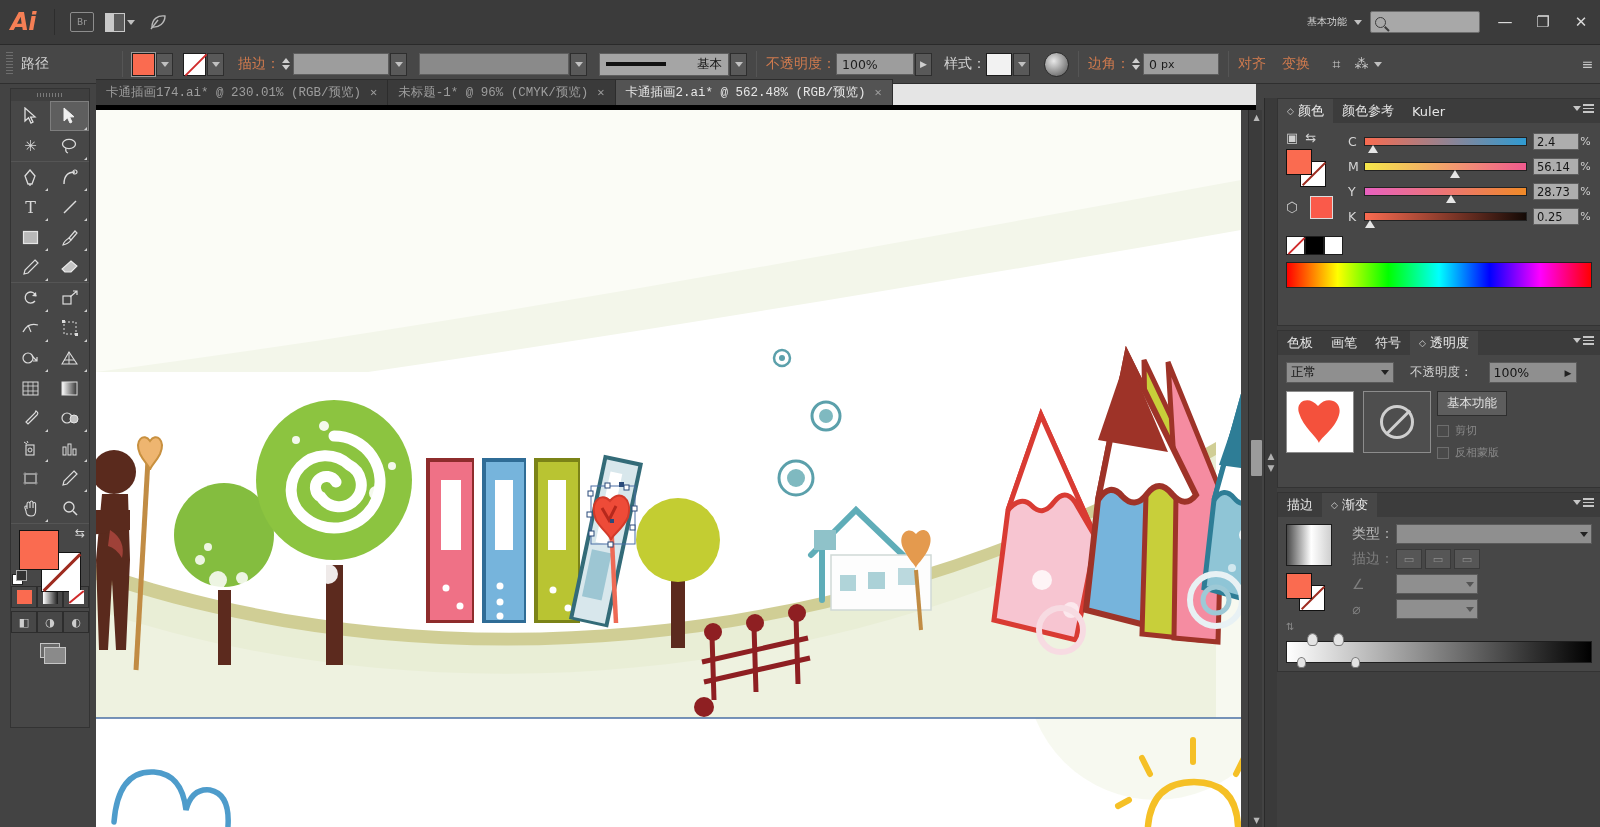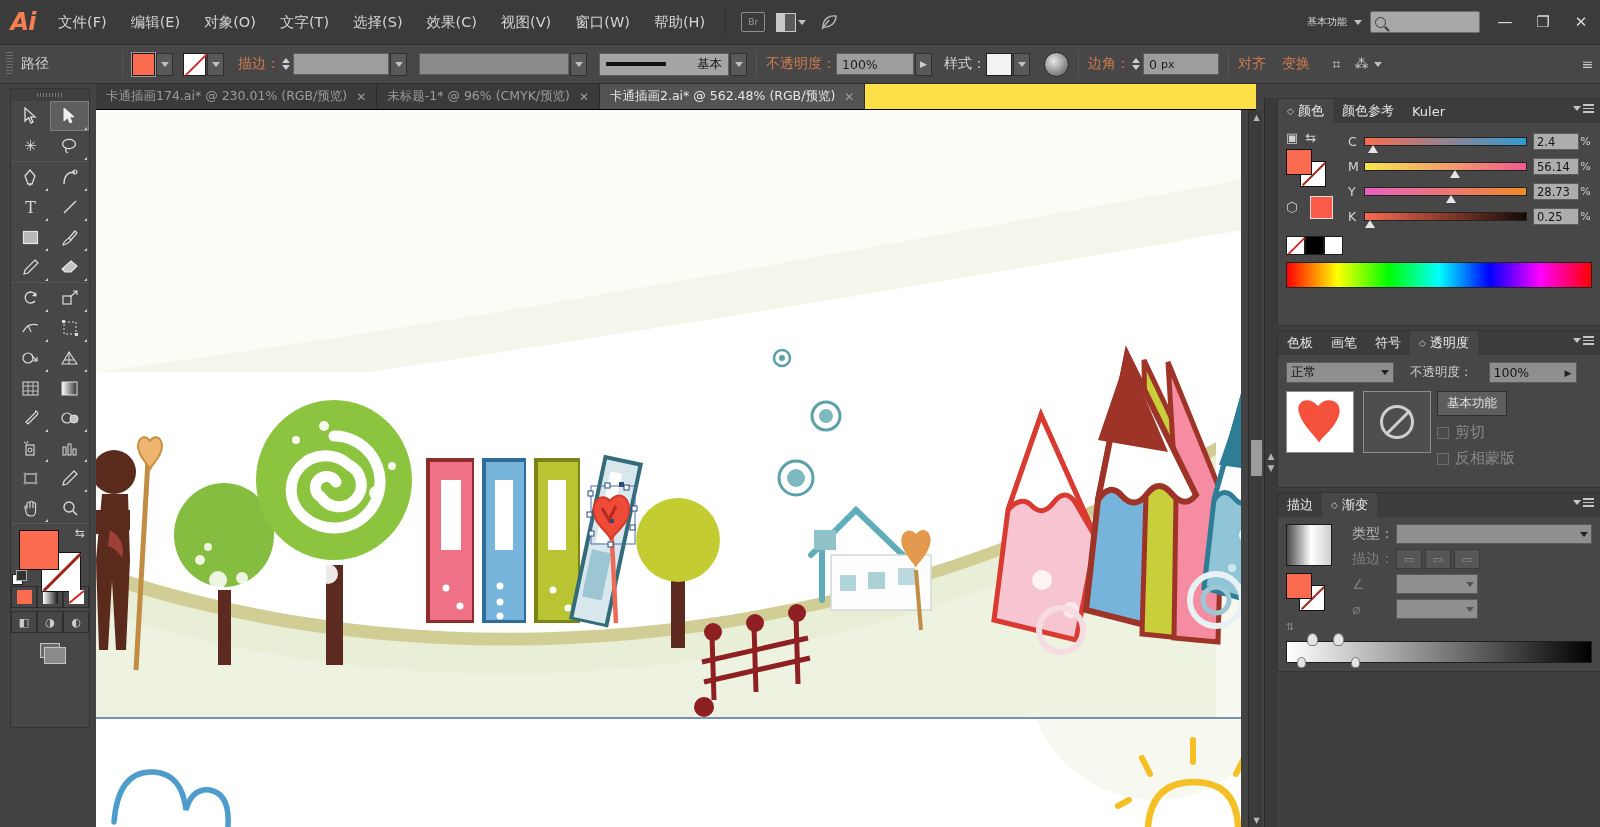--- a/index.html
+++ b/index.html
@@ -59,22 +59,22 @@
   .spin i.up{border-bottom:5px solid #cfcfcf;}
   .spin i.dn{border-top:5px solid #cfcfcf;}
   .brushdef{ width:130px;height:23px;background:#a5a5a5;border:1px solid #5e5e5e;
     display:flex;align-items:center;justify-content:space-between;padding:0 6px;color:#151515;font-size:12.5px;}
   .brushline{width:60px;height:4px;background:#111;}
   .opacitymask{width:25px;height:25px;border-radius:50%;background:
      radial-gradient(circle at 38% 35%, #e8e8e8, #8b8b8b 60%, #4f4f4f);border:1px solid #2b2b2b;}
   .icobox{width:25px;height:23px;display:flex;align-items:center;justify-content:center;color:#c9c9c9;font-size:14px;}
 
   
-  .tabbar { position:absolute; left:96px; top:84px; width:1160px; height:26px; background:#fde047;
-    display:flex; align-items:flex-end; border-bottom:1px solid #000000;}
+  .tabbar { position:absolute; left:96px; top:84px; width:1160px; height:26px; background:#e5e5e5;
+    display:flex; align-items:flex-end; border-bottom:5px solid #000000;font-family:Liberation Mono, monospace;}
   .doctab { height:26px; display:flex; align-items:center; padding:0 10px; gap:9px;
     font-size:12.5px; color:#9d9d9d; background:#3a3a3a; border-right:1px solid #2c2c2c;
     border-top:1px solid #2c2c2c; white-space:nowrap;}
   .doctab.active { background:#535353; color:#e6e6e6; }
   .tabx { color:#9d9d9d; font-size:12px; }
 
   
   .toolbox { position:absolute; left:10px; top:88px; width:80px; height:640px;
     background:#474747; border:1px solid #333; }
   .tb-head { height:12px; background:#3f3f3f; display:flex;align-items:center;justify-content:center;}
@@ -166,21 +166,21 @@
   .sel-box{width:108px;height:21px;background:#8f8f8f;border:1px solid #5a5a5a;color:#151515;
     font-size:12.5px;display:flex;align-items:center;justify-content:space-between;padding:0 4px;}
   .tp-thumbs{display:flex;gap:9px;}
   .thumb{width:68px;height:62px;background:#fff;border:1px solid #8c8c8c;display:flex;align-items:center;justify-content:center;}
   .thumb.mask{background:#4e4e4e;}
   .noent{width:34px;height:34px;border:3px solid #cfcfcf;border-radius:50%;position:relative;}
   .noent:after{content:"";position:absolute;left:-2px;top:13px;width:34px;height:3px;background:#cfcfcf;transform:rotate(-45deg);}
   .tp-right{flex:1;padding-left:6px;}
   .btn{background:#5d5d5d;border:1px solid #2e2e2e;color:#e2e2e2;font-size:12.5px;
     padding:3px 9px;display:inline-block;}
-  .chk-row{display:flex;align-items:center;gap:6px;margin-top:7px;color:#888;font-size:15px;}
+  .chk-row{display:flex;align-items:center;gap:6px;margin-top:7px;color:#888;font-size:11px;}
   .chkbox{width:12px;height:12px;border:1px solid #6d6d6d;background:#4a4a4a;}
 
   
   .gp-row{display:flex;gap:8px;}
   .gp-left{width:58px;}
   .gp-thumb{width:46px;height:42px;border:1px solid #1c1c1c;
     background:linear-gradient(to right,#4a4a4a,#fff 55%,#cfcfcf);}
   .gp-fs{position:relative;width:46px;height:42px;margin-top:7px;}
   .gp-fs .f{position:absolute;left:0;top:0;width:26px;height:26px;background:#fa6b50;border:1px solid #111;z-index:2;}
   .gp-fs .s{position:absolute;left:13px;top:12px;width:26px;height:26px;background:#fff;border:1px solid #111;}
@@ -201,31 +201,20 @@
   .gstop{position:absolute;top:-9px;width:11px;height:13px;background:#e4e4e4;border:1px solid #7a7a7a;border-radius:50% 50% 40% 40%;}
   .gstop.b{top:15px;width:9px;height:11px;}
 </style>
 </head>
 <body>
 
 <div id="app">
 
   <div class="titlebar">
     <div class="ai-logo">Ai</div>
-    <div class="menu">
-      <div class="menu-item">文件(F)</div>
-      <div class="menu-item">编辑(E)</div>
-      <div class="menu-item">对象(O)</div>
-      <div class="menu-item">文字(T)</div>
-      <div class="menu-item">选择(S)</div>
-      <div class="menu-item">效果(C)</div>
-      <div class="menu-item">视图(V)</div>
-      <div class="menu-item">窗口(W)</div>
-      <div class="menu-item">帮助(H)</div>
-    </div>
     <div class="tb-sep"></div>
     <div class="tb-icon">
       <div class="tb-box">Br</div>
     </div>
     <div class="tb-icon tb-arrange">
       <div class="arr-sq"></div>
         <div class="caret"></div>
     </div>
     <div class="tb-icon">
       <svg width="20" height="18" viewBox="0 0 20 18">

